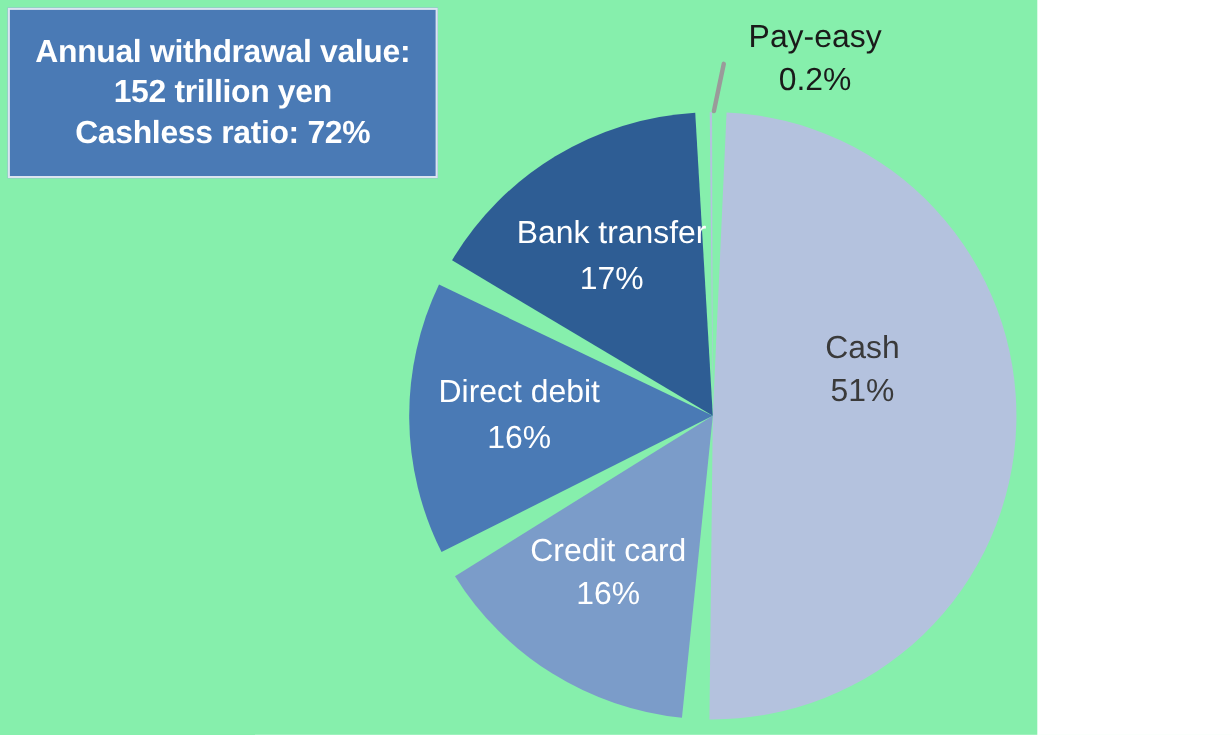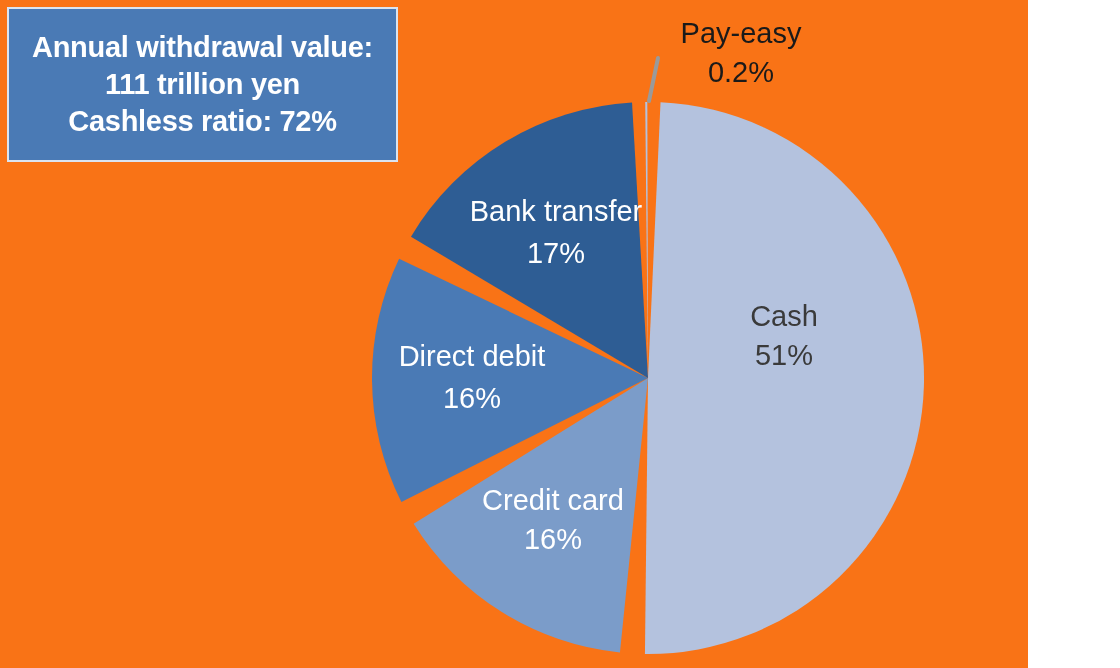--- a/index.html
+++ b/index.html
@@ -11,23 +11,23 @@
     width: 1120px;
     height: 668px;
     position: relative;
     overflow: hidden;
     font-family: "Liberation Sans", sans-serif;
   }
 
   #stage {
     position: absolute;
     left: 0; top: 0;
-    width: 1028px;
+    width: 943px;
     height: 668px;
-    background: #f97316;
+    background: #86efac;
   }
 
   
   #annotation-box {
     position: absolute;
     left: 7px;
     top: 7px;
     width: 391px;
     height: 155px;
     box-sizing: border-box;
@@ -65,21 +65,21 @@
   .slice-label.on-light { fill: #3a3a3a; }
   .slice-label.outside  { fill: #1a1a1a; }
 </style>
 </head>
 <body>
 
 <div id="stage">
 
   <div id="annotation-box">
     <div class="line">Annual withdrawal value:</div>
-    <div class="line">111 trillion yen</div>
+    <div class="line">152 trillion yen</div>
     <div class="line">Cashless ratio: 72%</div>
   </div>
 
   <svg id="pie-chart-svg" width="1120" height="668" viewBox="0 0 1120 668">
 
     <g id="pie-slices">
         <path d="M 648 378 L 660.52 102.28 A 276 276 0 0 1 644.95 653.98 Z" fill="#b4c2de"></path>
         <path d="M 648 378 L 619.95 652.57 A 276 276 0 0 1 413.64 523.77 Z" fill="#7b9cc9"></path>
         <path d="M 648 378 L 401.39 501.93 A 276 276 0 0 1 399.10 258.73 Z" fill="#4a7ab5"></path>
         <path d="M 648 378 L 410.94 236.66 A 276 276 0 0 1 632.02 102.46 Z" fill="#2e5d94"></path>

